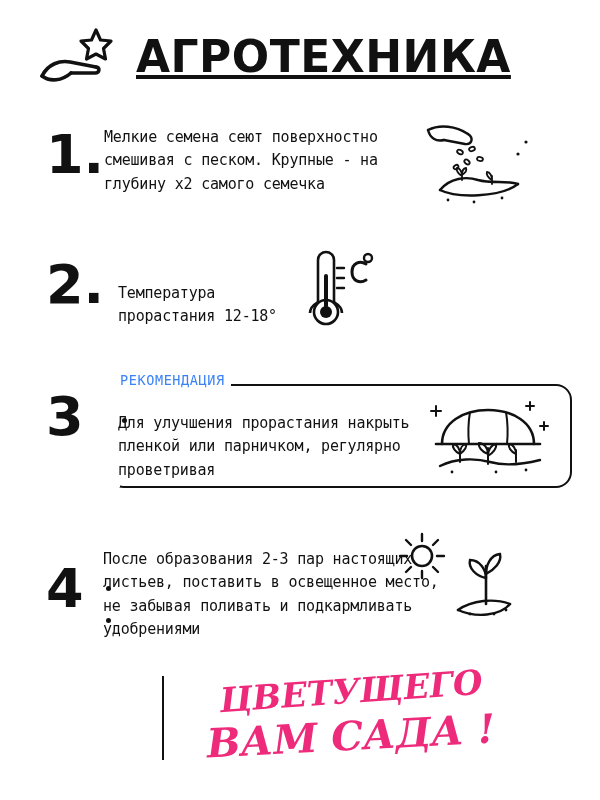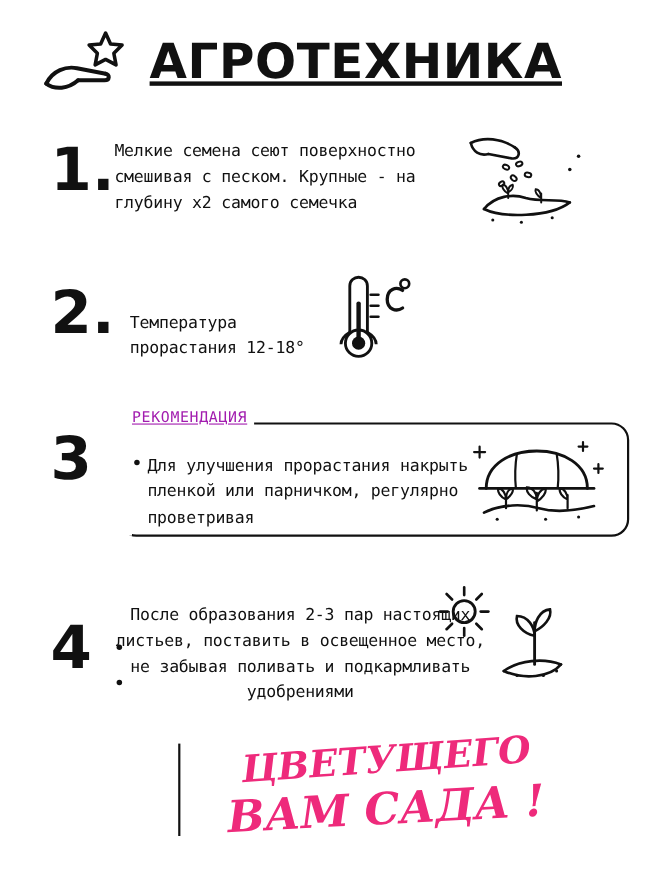--- a/index.html
+++ b/index.html
@@ -106,38 +106,37 @@
     height: 140px;
   }
   .step3 .num { position: absolute; left: 0; top: 28px; }
   .rec-label {
     position: absolute;
     left: 68px;
     top: 10px;
     font-family: "DejaVu Sans Mono", monospace;
     font-size: 13.5px;
     letter-spacing: 0.6px;
-    color: #a21caf;
+    color: #3b82f6;
     background: #ffffff;
     padding: 0 6px;
     z-index: 3;
-    text-decoration: underline;
   }
   .rec-box {
     position: absolute;
     left: 62px;
     top: 22px;
     right: -2px;
     height: 100px;
     border: 2px solid #111111;
     border-radius: 16px;
   }
   .step3 .txt {
     position: absolute;
-    left: 88px;
+    left: 72px;
     top: 50px;
     width: 300px;
     z-index: 2;
   }
   .step3 .art { position: absolute; right: 20px; top: 38px; width: 120px; height: 78px; z-index:2;}
   .num-mask {
     position: absolute;
     left: 0;
     top: 20px;
     width: 74px;
@@ -148,21 +147,21 @@
 
   
   .step4 {
     position: absolute;
     top: 530px;
     left: 46px;
     right: 26px;
     height: 120px;
   }
   .step4 .num { position: absolute; left: 0; top: 32px; }
-  .step4 .txt { position: absolute; left: 57px; top: 18px; width: 340px; text-align: center; }
+  .step4 .txt { position: absolute; left: 57px; top: 18px; width: 340px; }
   .step4 .art { position: absolute; right: 44px; top: 0px; width: 140px; height: 90px; }
 
   
   .footer {
     position: absolute;
     left: 46px;
     right: 30px;
     top: 668px;
     height: 104px;
   }

